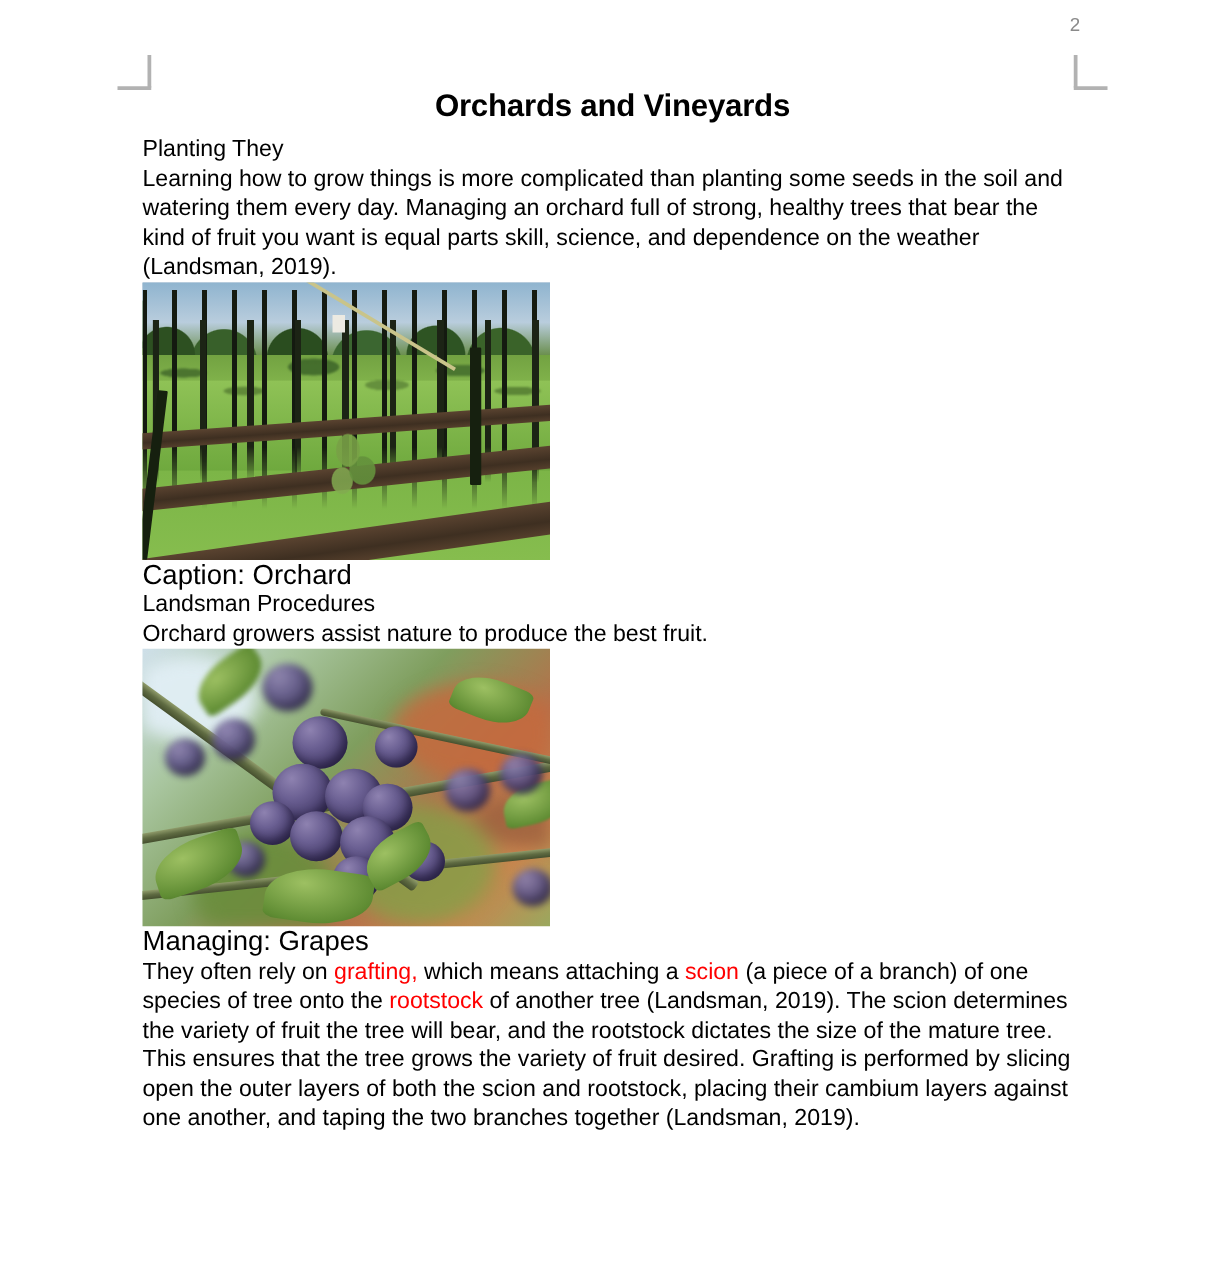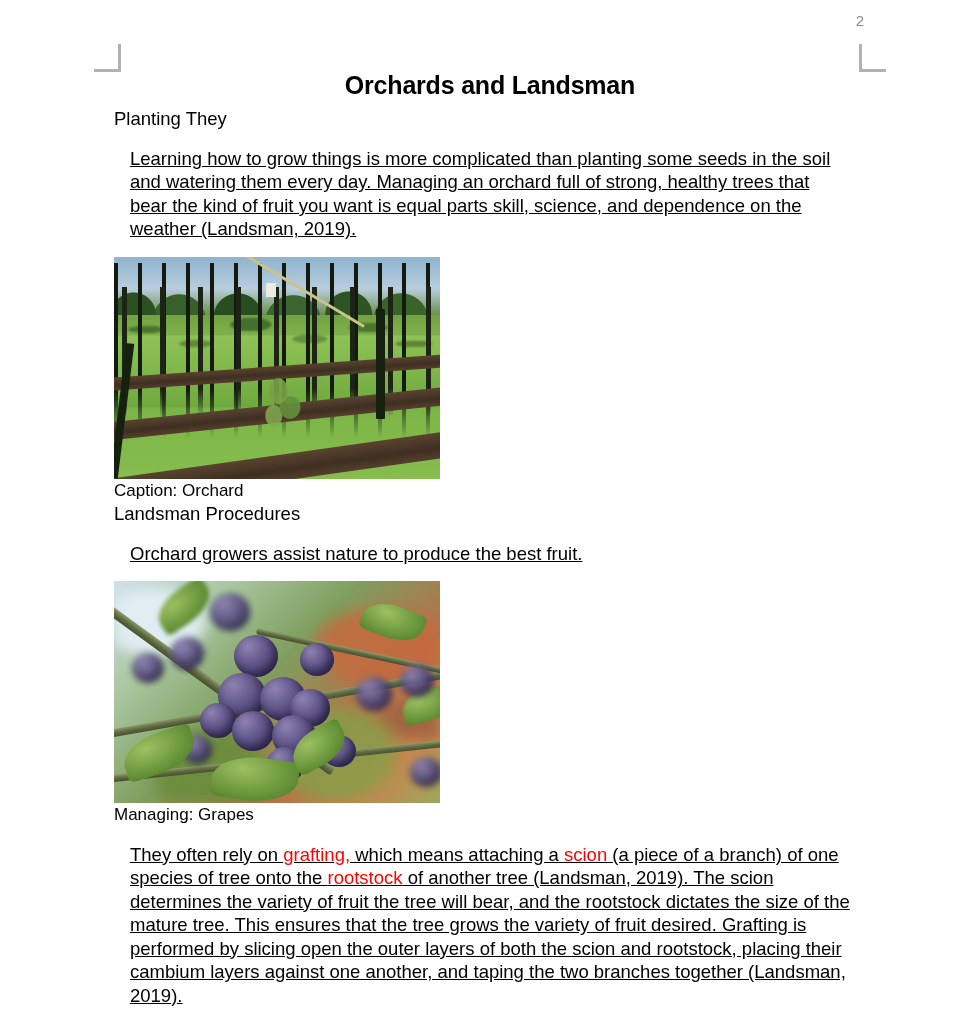--- a/index.html
+++ b/index.html
@@ -65,27 +65,26 @@
   .heading {
     font-size: 18.5px;
     line-height: 23.5px;
     margin: 0;
     white-space: pre-wrap;
   }
 
   .para {
     font-size: 18.5px;
     line-height: 23.5px;
-    margin: 16px;
+    margin: 0;
     white-space: normal;
-    text-decoration: underline;
   }
 
   .caption {
-    font-size: 17px;
+    font-size: 22px;
     line-height: 23.5px;
     margin: 0;
   }
 
   .term {
     color: #ff0000;
   }
 
   
   .figure {
@@ -240,21 +239,21 @@
   <i class="v"></i>
   <i class="h"></i>
 </div>
 <div class="crop-mark crop-right">
   <i class="v"></i>
   <i class="h"></i>
 </div>
 
 <div class="doc">
 
-  <h1 class="doc-title">Orchards and Landsman</h1>
+  <h1 class="doc-title">Orchards and Vineyards</h1>
 
   <p class="heading">Planting They</p>
 
   <p class="para">Learning how to grow things is more complicated than planting some seeds in the soil and watering them every day. Managing an orchard full of strong, healthy trees that bear the kind of fruit you want is equal parts skill, science, and dependence on the weather (Landsman, 2019).</p>
 
   <div class="figure fig-orchard">
     <div class="skyline"></div>
     <div class="canopy"></div>
     <div class="posts"></div>
     <div class="posts2"></div>

